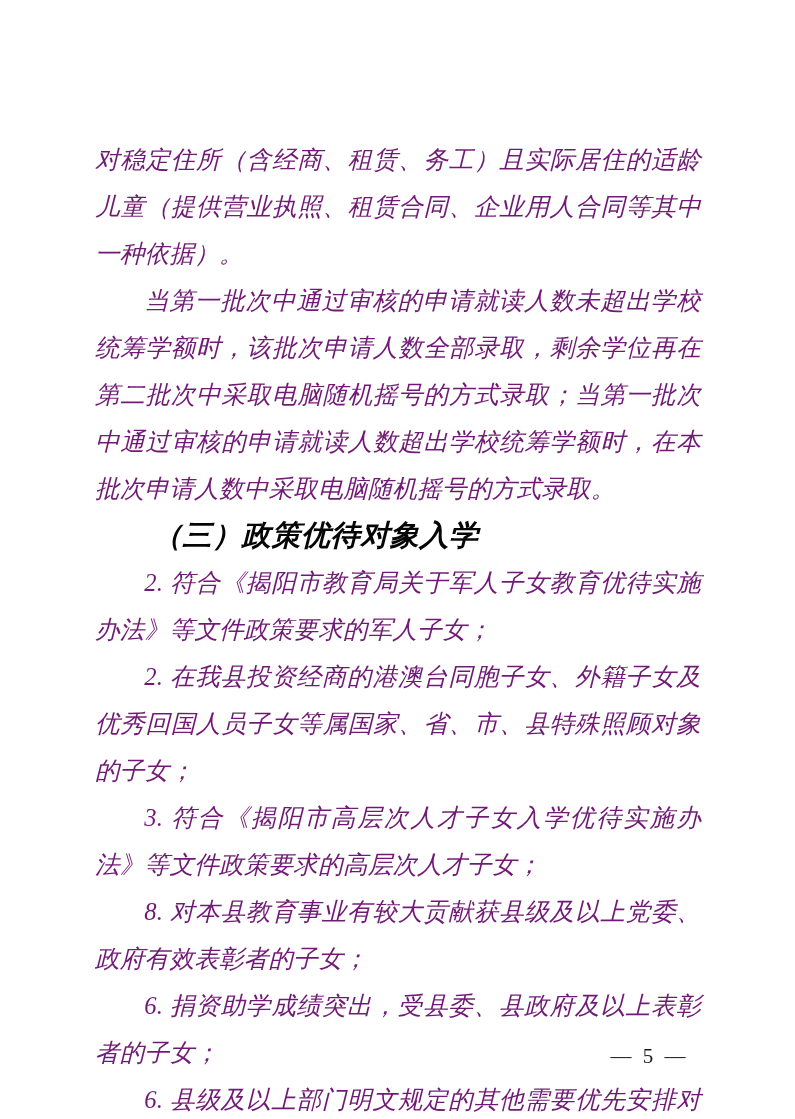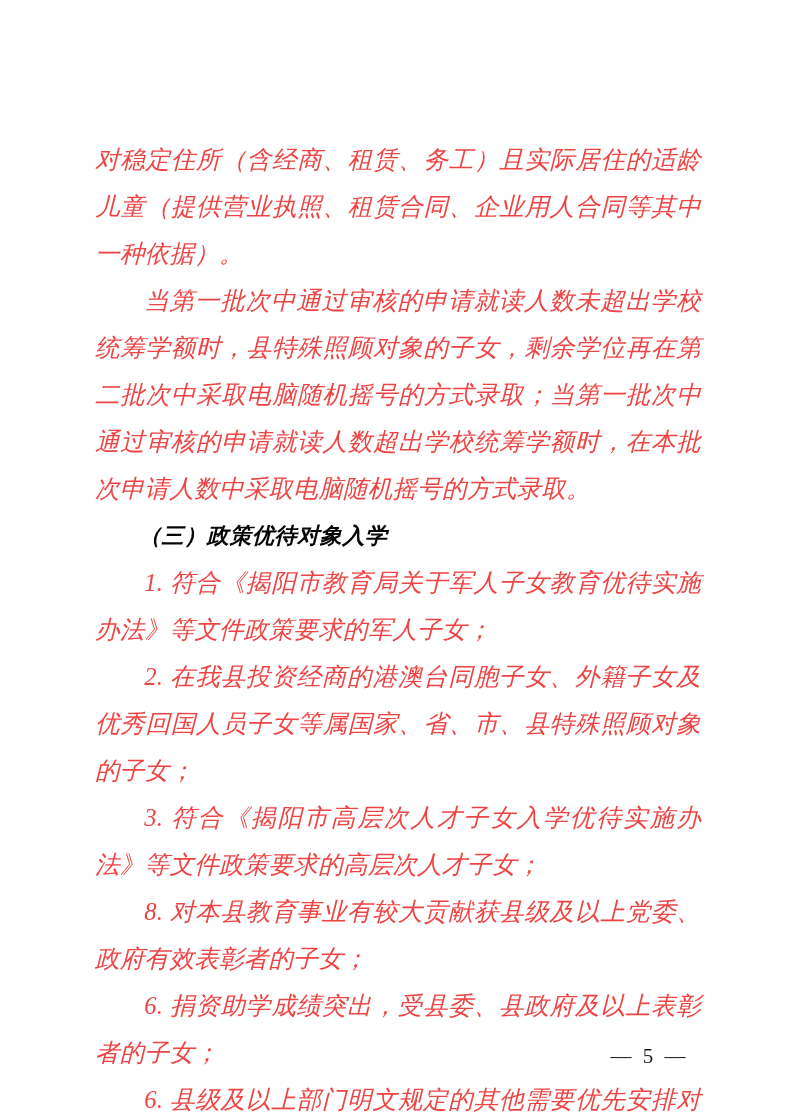--- a/index.html
+++ b/index.html
@@ -22,39 +22,39 @@
   }
   .content {
     position: absolute;
     left: 95px;
     top: 136px;
     width: 606px;
   }
   .para {
     font-size: 24.6px;
     line-height: 47px;
-    color: #ef4444;
+    color: #701a75;
     text-align: justify;
     text-justify: inter-ideograph;
     letter-spacing: 0.2px;
     margin: 0;
     font-weight: 400;
     
     font-family: "Liberation Serif", "DejaVu Serif", serif;
     font-style: italic;
     text-align-last: left;
   }
   .para.indent {
     text-indent: 2em;
   }
   .para.noindent {
     text-indent: 0;
   }
   .heading {
-    font-size: 22px;
+    font-size: 29px;
     line-height: 47px;
     color: #050505;
     margin: 0;
     text-indent: 2em;
     font-weight: 700;
     font-style: italic;
     letter-spacing: 0.6px;
     font-family: "Liberation Serif", "DejaVu Serif", serif;
   }
   .footer {
@@ -77,25 +77,25 @@
 </style>
 </head>
 <body>
 
 <div class="page">
 
   <div class="content">
 
     <p class="para noindent">对稳定住所（含经商、租赁、务工）且实际居住的适龄儿童（提供营业执照、租赁合同、企业用人合同等其中一种依据）。</p>
 
-    <p class="para indent">当第一批次中通过审核的申请就读人数未超出学校统筹学额时，县特殊照顾对象的子女，剩余学位再在第二批次中采取电脑随机摇号的方式录取；当第一批次中通过审核的申请就读人数超出学校统筹学额时，在本批次申请人数中采取电脑随机摇号的方式录取。</p>
+    <p class="para indent">当第一批次中通过审核的申请就读人数未超出学校统筹学额时，该批次申请人数全部录取，剩余学位再在第二批次中采取电脑随机摇号的方式录取；当第一批次中通过审核的申请就读人数超出学校统筹学额时，在本批次申请人数中采取电脑随机摇号的方式录取。</p>
 
     <h2 class="heading">（三）政策优待对象入学</h2>
 
-    <p class="para indent">1. 符合《揭阳市教育局关于军人子女教育优待实施办法》等文件政策要求的军人子女；</p>
+    <p class="para indent">2. 符合《揭阳市教育局关于军人子女教育优待实施办法》等文件政策要求的军人子女；</p>
 
     <p class="para indent">2. 在我县投资经商的港澳台同胞子女、外籍子女及优秀回国人员子女等属国家、省、市、县特殊照顾对象的子女；</p>
 
     <p class="para indent">3. 符合《揭阳市高层次人才子女入学优待实施办法》等文件政策要求的高层次人才子女；</p>
 
     <p class="para indent">8. 对本县教育事业有较大贡献获县级及以上党委、政府有效表彰者的子女；</p>
 
     <p class="para indent">6. 捐资助学成绩突出，受县委、县政府及以上表彰者的子女；</p>
 
     <p class="para indent">6. 县级及以上部门明文规定的其他需要优先安排对象的子女。</p>

